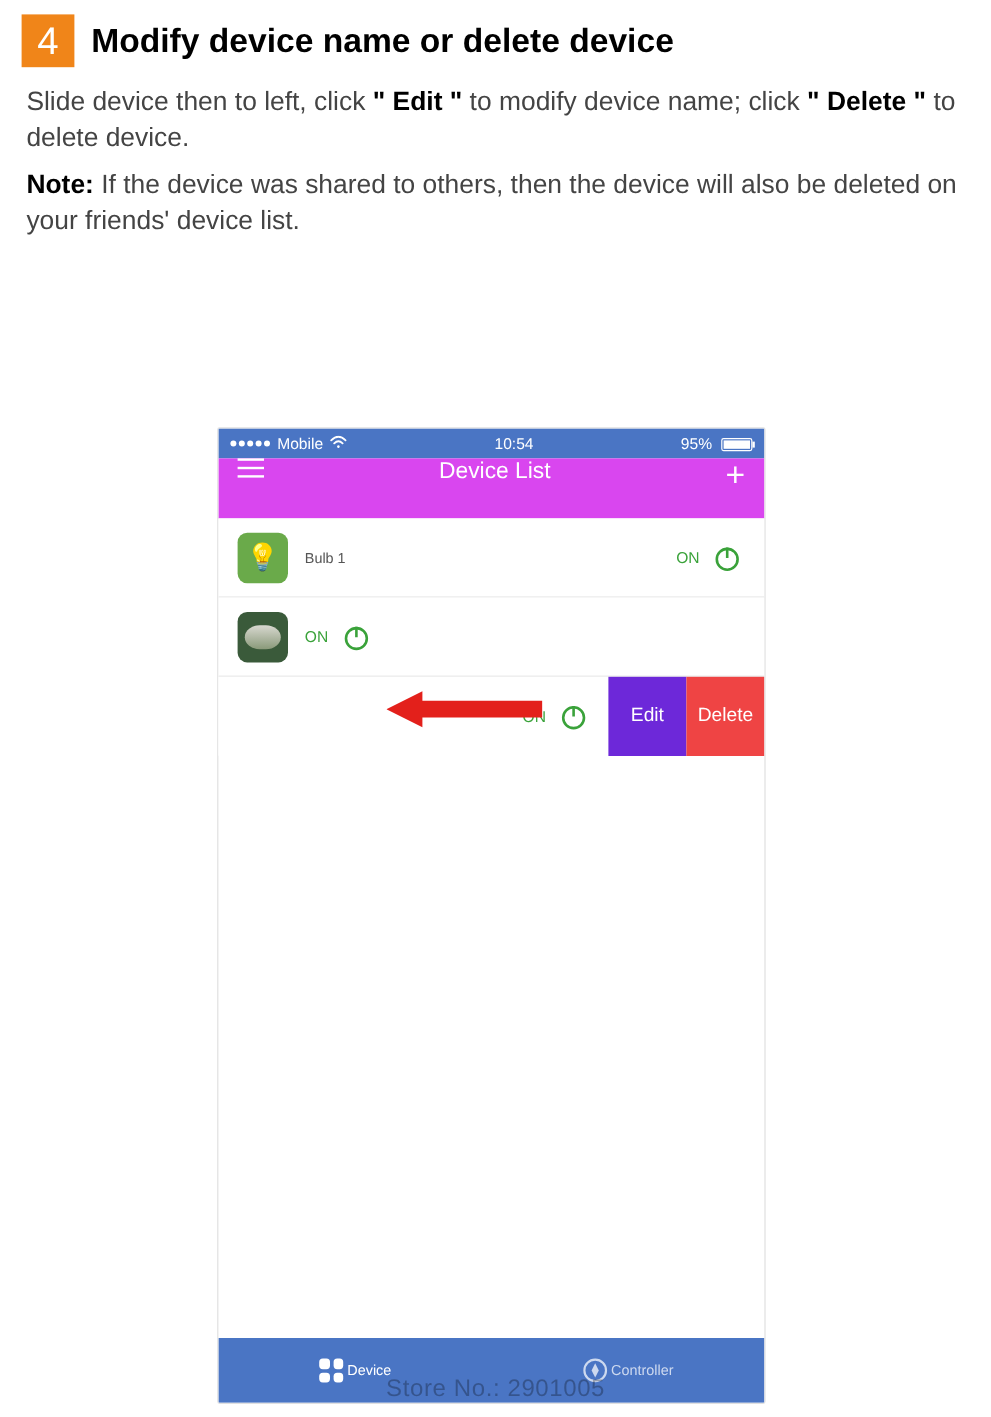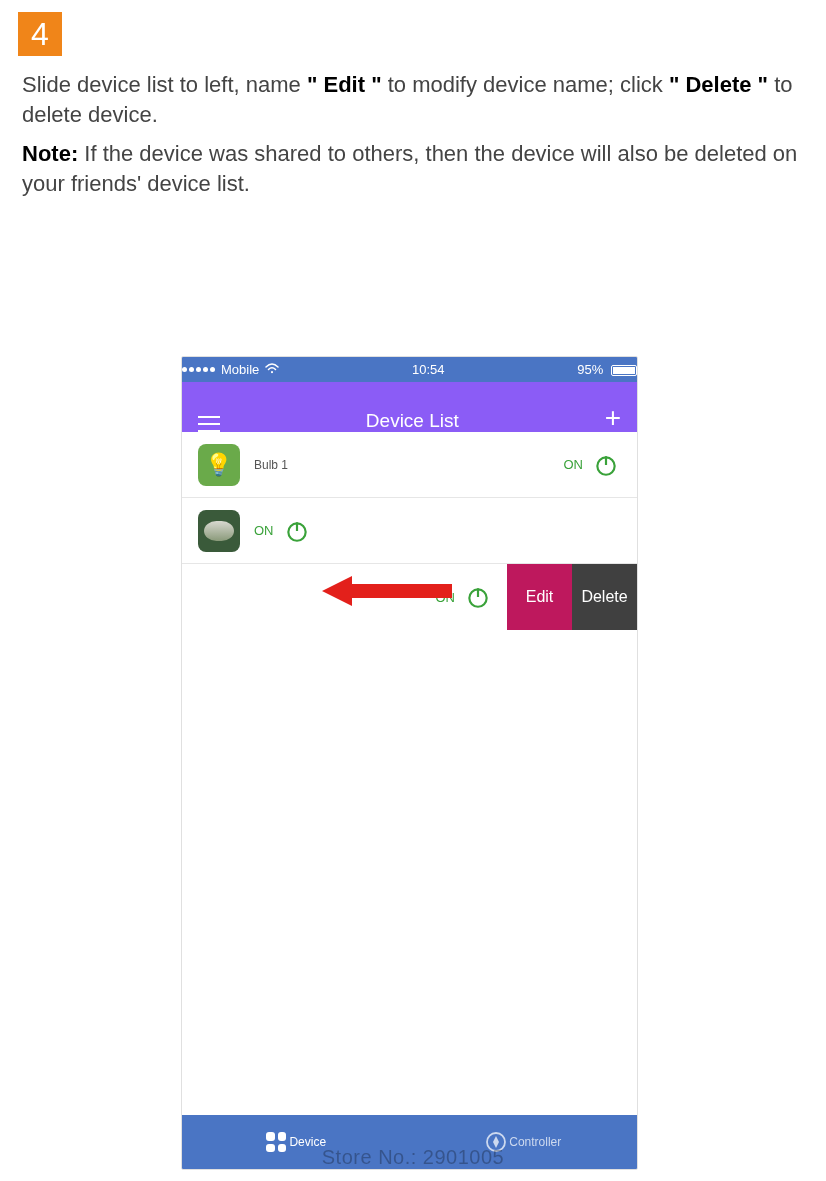--- a/index.html
+++ b/index.html
@@ -53,37 +53,37 @@
     border-radius: 2px;
     overflow: hidden;
   }
   .status-bar {
     height: 25px;
     background: #4a75c4;
     color: #fff;
     font-size: 13px;
     display: flex;
     align-items: center;
-    padding: 0 0;
+    padding: 0 10px;
     justify-content: space-between;
   }
   .status-left { display: flex; align-items: center; gap: 6px; }
   .dots { display: flex; gap: 2px; }
   .dot { width: 5px; height: 5px; background: #fff; border-radius: 50%; }
   .batt {
     display: inline-block; width: 26px; height: 11px; border:1px solid #fff; border-radius:2px; position:relative; margin-left:4px; vertical-align:middle;
   }
   .batt::after{content:"";position:absolute;right:-3px;top:2px;width:2px;height:5px;background:#fff;}
   .batt-fill{position:absolute;left:1px;top:1px;height:7px;width:22px;background:#fff;}
 
   .nav-bar {
     height: 50px;
-    background: #8b5cf6;
-    display: flex;
-    align-items: flex-end;
+    background: #d946ef;
+    display: flex;
+    align-items: flex-start;
     justify-content: space-between;
     padding: 0 16px;
     color: #fff;
   }
   .hamburger { width:22px; height:16px; display:flex; flex-direction:column; justify-content:space-between;}
   .hamburger span{height:2px;background:#fff;width:100%;}
   .nav-title { font-size: 19px; font-weight: 400; }
   .plus-icon { font-size: 28px; font-weight: 300; line-height: 1; }
 
   .device-row {
@@ -140,22 +140,22 @@
   }
   .action-btn {
     width: 65px;
     height: 100%;
     display: flex;
     align-items: center;
     justify-content: center;
     color: #fff;
     font-size: 16px;
   }
-  .action-edit { background: #be185d; }
-  .action-delete { background: #404040; }
+  .action-edit { background: #6d28d9; }
+  .action-delete { background: #ef4444; }
 
   .arrow {
     position: absolute;
     left: 140px;
     top: 214px;
     width: 130px;
     height: 40px;
     pointer-events: none;
   }
 
@@ -192,25 +192,26 @@
     color: rgba(0,0,0,0.28);
     letter-spacing: 0.5px;
     white-space: nowrap;
   }
 </style>
 </head>
 <body>
 
 <div class="doc-header">
   <div class="step-badge">4</div>
+  <div class="doc-title">Modify device name or delete device</div>
 </div>
 
 <div class="doc-body">
   <p>
-    <span>Slide device list to left, name </span><b>" Edit "</b><span>  to modify device name; click </span><b>" Delete "</b><span> to delete device.</span>
+    <span>Slide device then to left, click </span><b>" Edit "</b><span>  to modify device name; click </span><b>" Delete "</b><span> to delete device.</span>
   </p>
   <p class="note-line">
     <b>Note:</b><span> If the device was shared to others, then the device will also be deleted on your friends' device list.</span>
   </p>
 </div>
 
 <div class="phone">
 
   <div class="status-bar">
     <div class="status-left">

